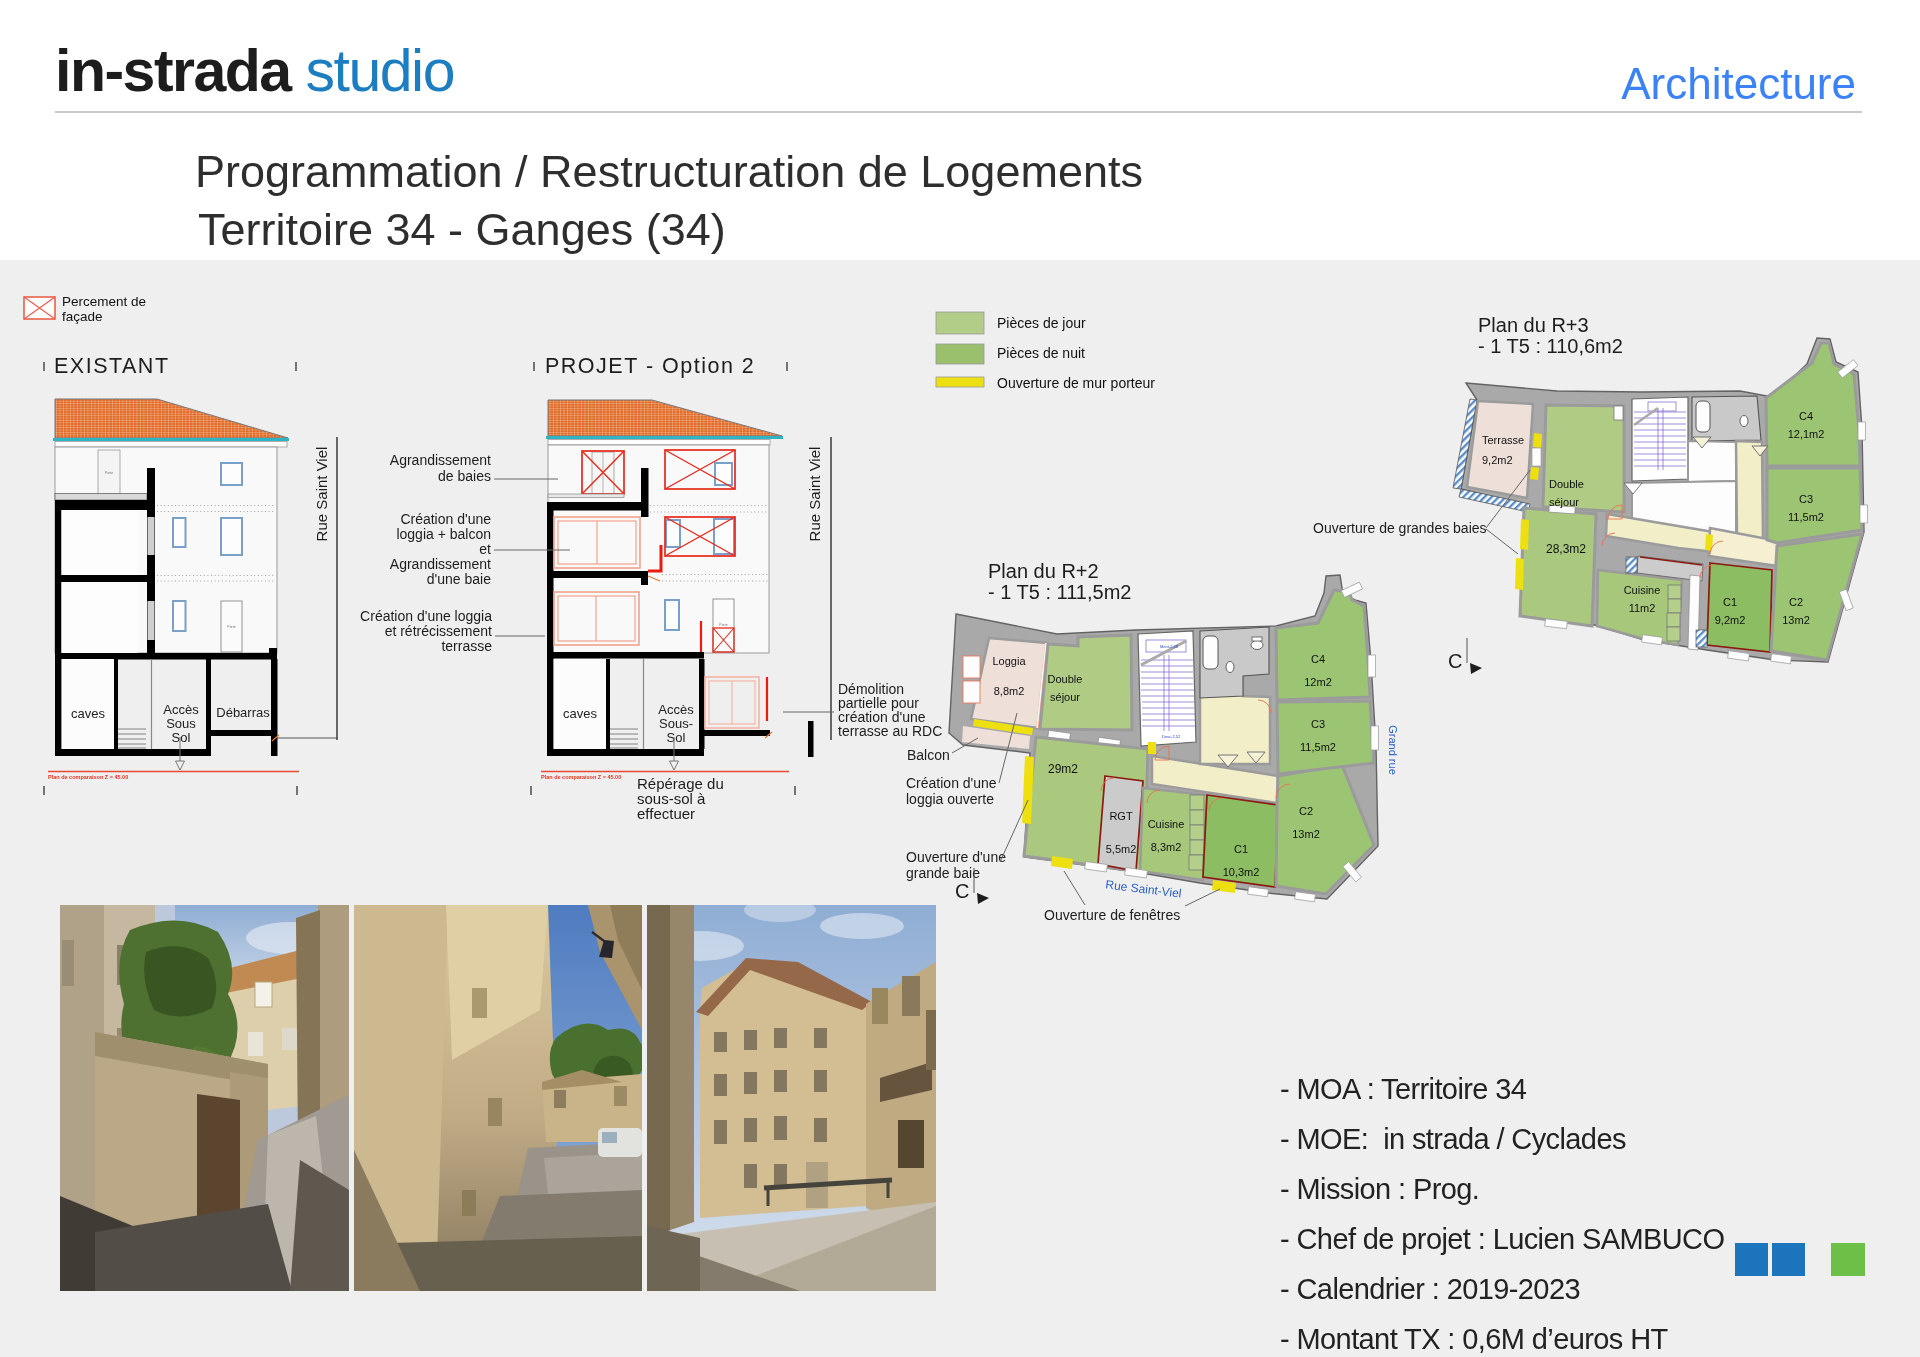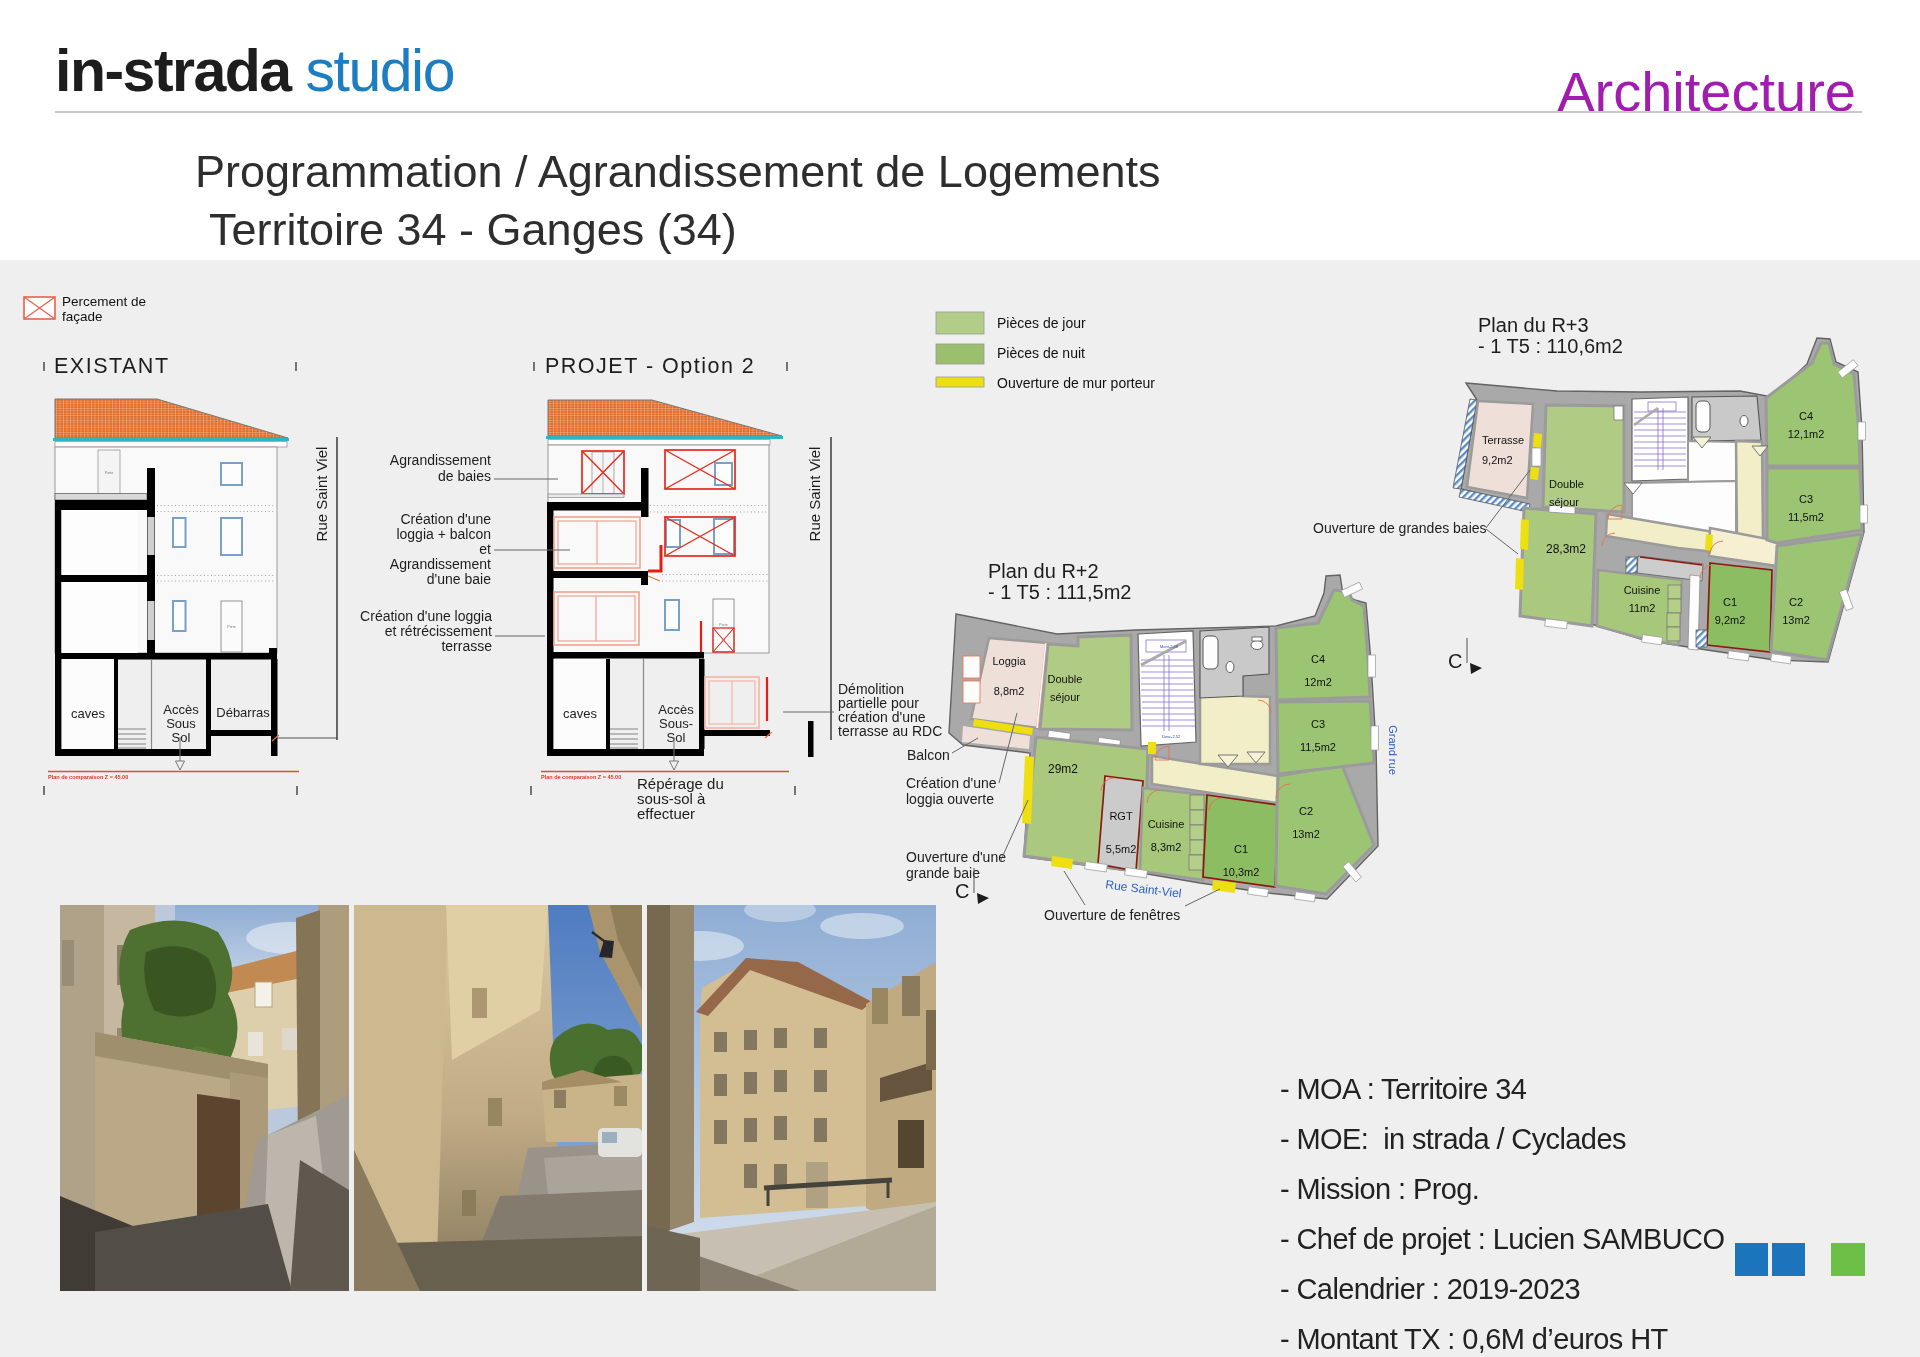--- a/index.html
+++ b/index.html
@@ -5,27 +5,27 @@
   html,body{margin:0;padding:0;}
   body{width:1920px;height:1357px;position:relative;background:#ffffff;
        font-family:"Liberation Sans", sans-serif;overflow:hidden;}
   .abs{position:absolute;}
 </style>
 </head>
 <body>
 
 <div class="abs" style="left:55px;top:37px;font-size:59px;color:#1d1d1d;font-weight:bold;letter-spacing:-1.5px;">in-strada <span style="color:#1c7dc0;font-weight:normal;">studio</span></div>
 
-<div class="abs" style="right:64px;top:59px;font-size:56px;color:#a21caf;">Architecture</div>
+<div class="abs" style="right:64px;top:59px;font-size:44px;color:#3b82f6;">Architecture</div>
 
 <div class="abs" style="left:55px;top:111px;width:1807px;height:2px;background:#c9c9c9;"></div>
 
-<div class="abs" style="left:195px;top:146px;font-size:45px;color:#2e2e2e;">Programmation / Agrandissement de Logements</div>
-
-<div class="abs" style="left:209px;top:204px;font-size:45px;color:#2e2e2e;text-align:right;">Territoire 34 - Ganges (34)</div>
+<div class="abs" style="left:195px;top:146px;font-size:45px;color:#2e2e2e;">Programmation / Restructuration de Logements</div>
+
+<div class="abs" style="left:198px;top:204px;font-size:45px;color:#2e2e2e;text-align:right;">Territoire 34 - Ganges (34)</div>
 
 <div class="abs" style="left:0;top:260px;width:1920px;height:1097px;background:#efefef;"></div>
 <svg class="abs" style="left:0;top:0;" width="1920" height="1357" viewBox="0 0 1920 1357">
 <defs>
   <pattern id="tiles" width="3.5" height="2.4" patternUnits="userSpaceOnUse">
     <rect width="3.5" height="2.4" fill="#e06a28"></rect>
     <path d="M0,0 H3.5 M0,0 V2.4" stroke="#f8d3b4" stroke-width="0.65" fill="none"></path>
   </pattern>
   <pattern id="bluehatch" width="5" height="5" patternUnits="userSpaceOnUse" patternTransform="rotate(45)">
     <rect width="5" height="5" fill="#ffffff"></rect>

